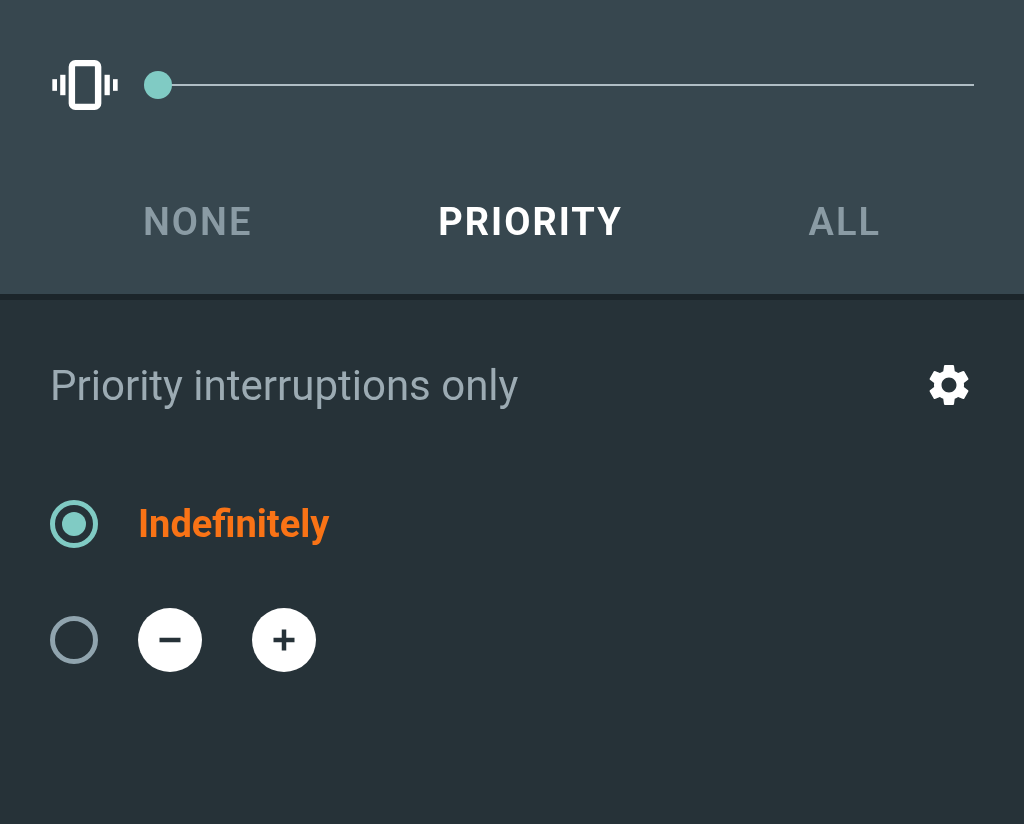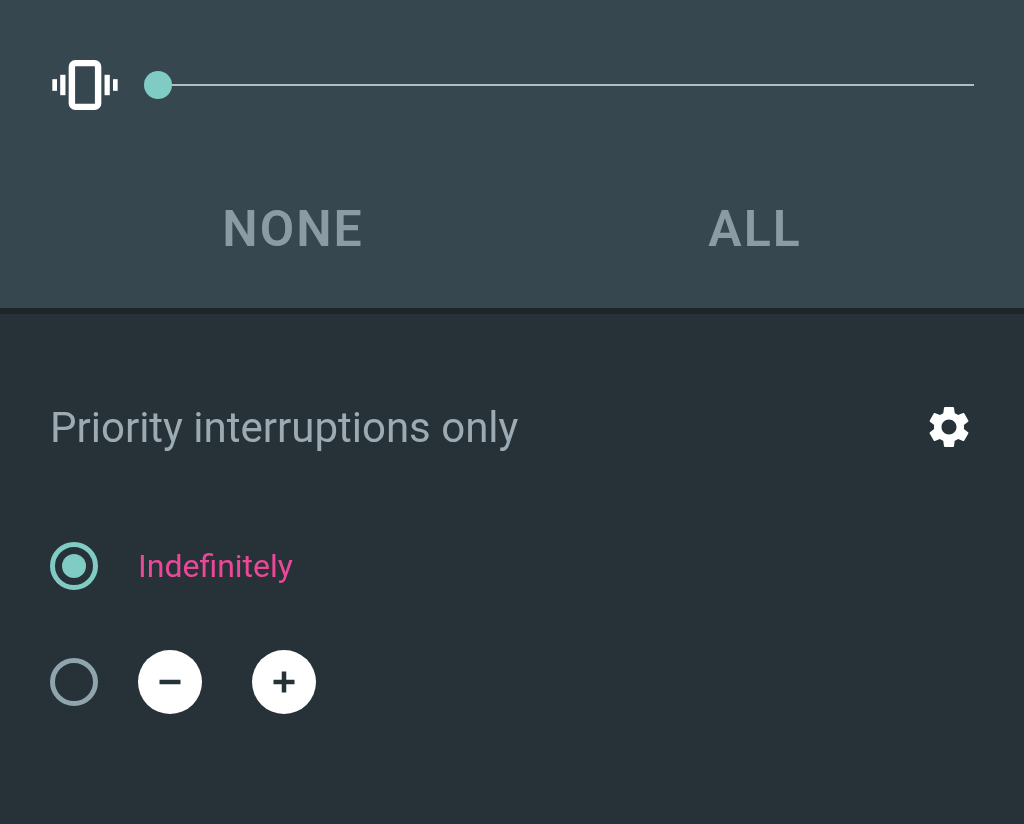--- a/index.html
+++ b/index.html
@@ -48,38 +48,37 @@
       border-radius: 50%;
       transform: translateX(-6px);
     }
     .tabs {
       display: flex;
       justify-content: space-around;
       align-items: center;
       padding: 40px 50px 50px 50px;
     }
     .tab {
-      font-size: 50px;
+      font-size: 38px;
       font-weight: 600;
       letter-spacing: 2px;
       color: #8A9BA4;
       cursor: pointer;
     }
     .tab.active {
       color: #FFFFFF;
       font-weight: 700;
     }
     .divider {
       height: 6px;
       background: rgba(0,0,0,0.25);
     }
     .content {
       background: #263238;
       padding: 60px 50px 0 50px;
-      margin-top: 28px;
     }
     .section-header {
       display: flex;
       align-items: center;
       justify-content: space-between;
       margin-bottom: 90px;
     }
     .section-title {
       font-size: 42px;
       font-weight: 400;
@@ -112,23 +111,23 @@
       border-color: #80CBC4;
     }
     .radio.selected::after {
       content: "";
       width: 24px;
       height: 24px;
       background: #80CBC4;
       border-radius: 50%;
     }
     .option-label {
-      font-size: 32px;
-      font-weight: 400;
-      color: #ec4899;
+      font-size: 38px;
+      font-weight: 700;
+      color: #f97316;
       flex: 1;
     }
     .stepper {
       display: flex;
       gap: 50px;
     }
     .step-btn {
       width: 64px;
       height: 64px;
       background: #FFFFFF;
@@ -154,20 +153,21 @@
       </svg>
     </div>
     <div class="slider-track">
       <div class="slider-line"></div>
       <div class="slider-thumb"></div>
     </div>
   </div>
 
   <div class="tabs">
     <div class="tab">NONE</div>
+    <div class="tab active">PRIORITY</div>
     <div class="tab">ALL</div>
   </div>
 </div>
 
 <div class="divider"></div>
 
 <div class="content">
   <div class="section-header">
     <div class="section-title">Priority interruptions only</div>
     <div class="gear-icon">

